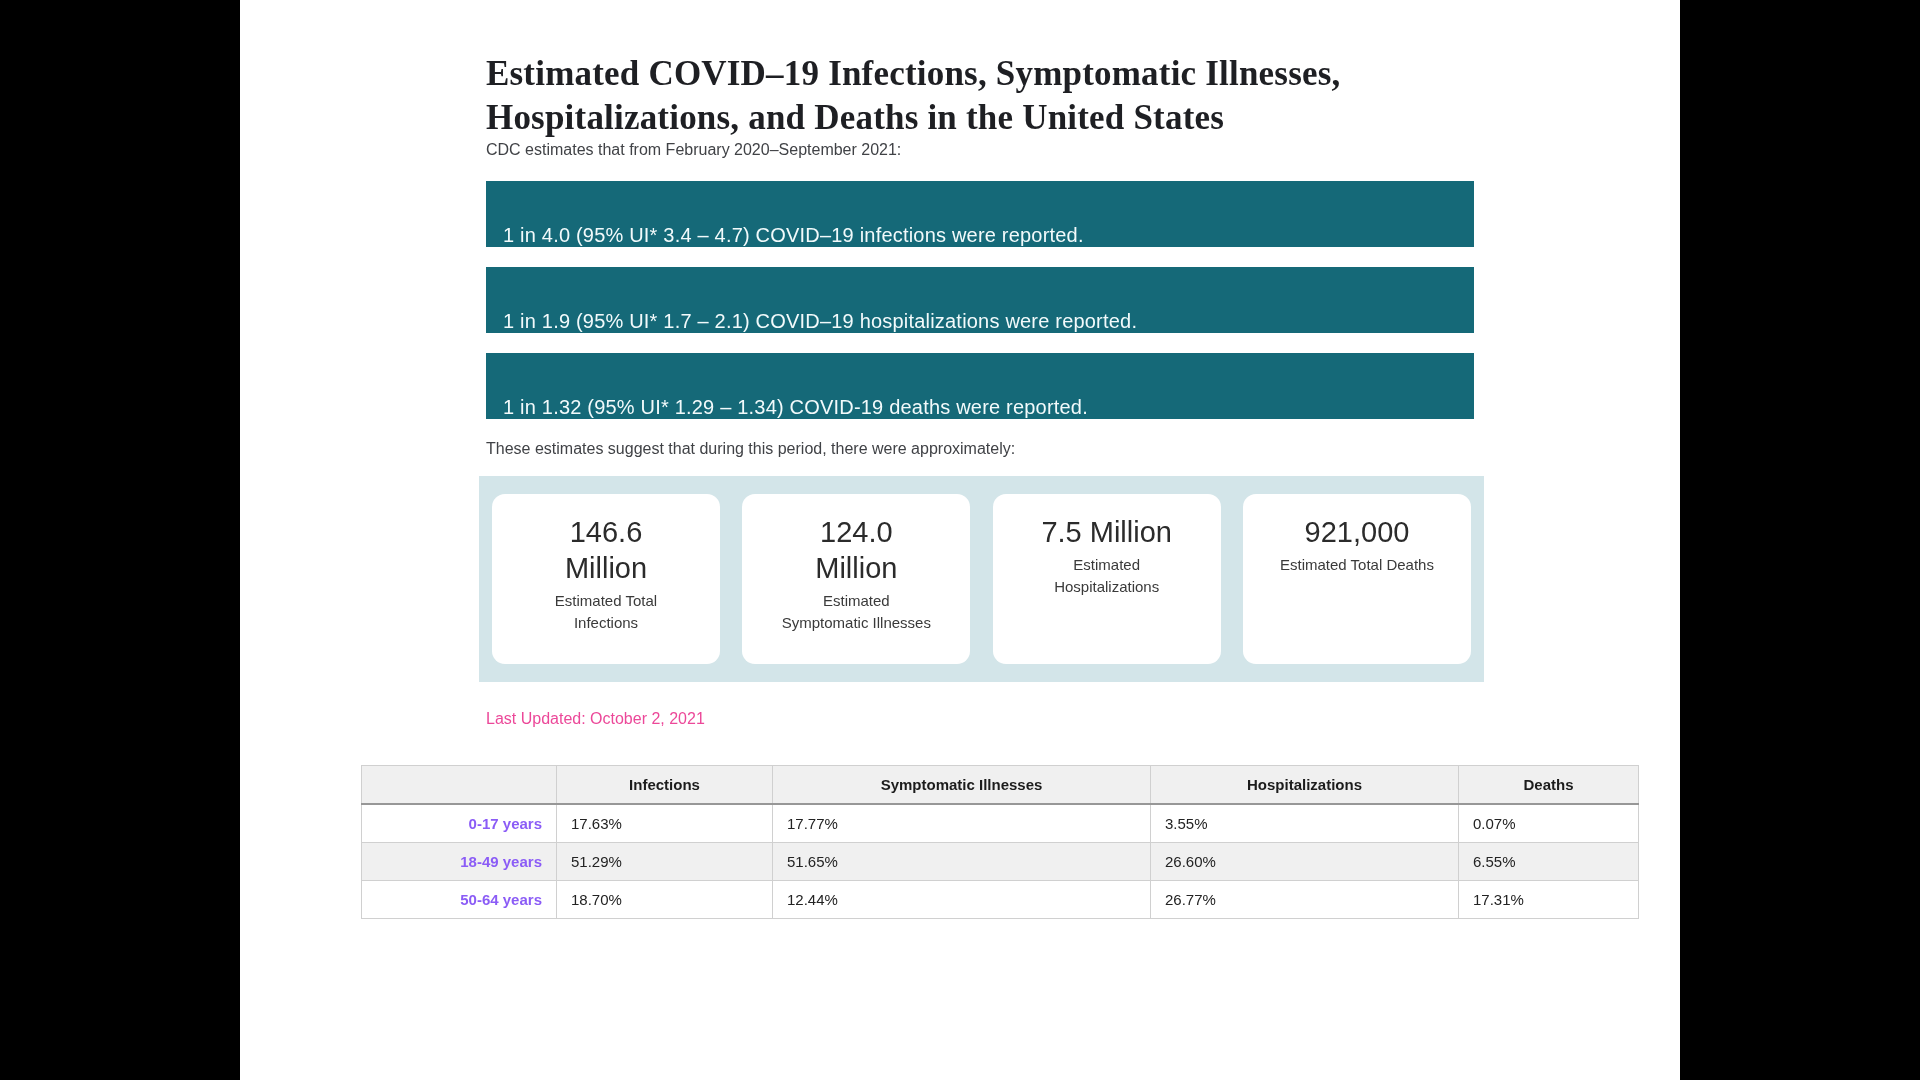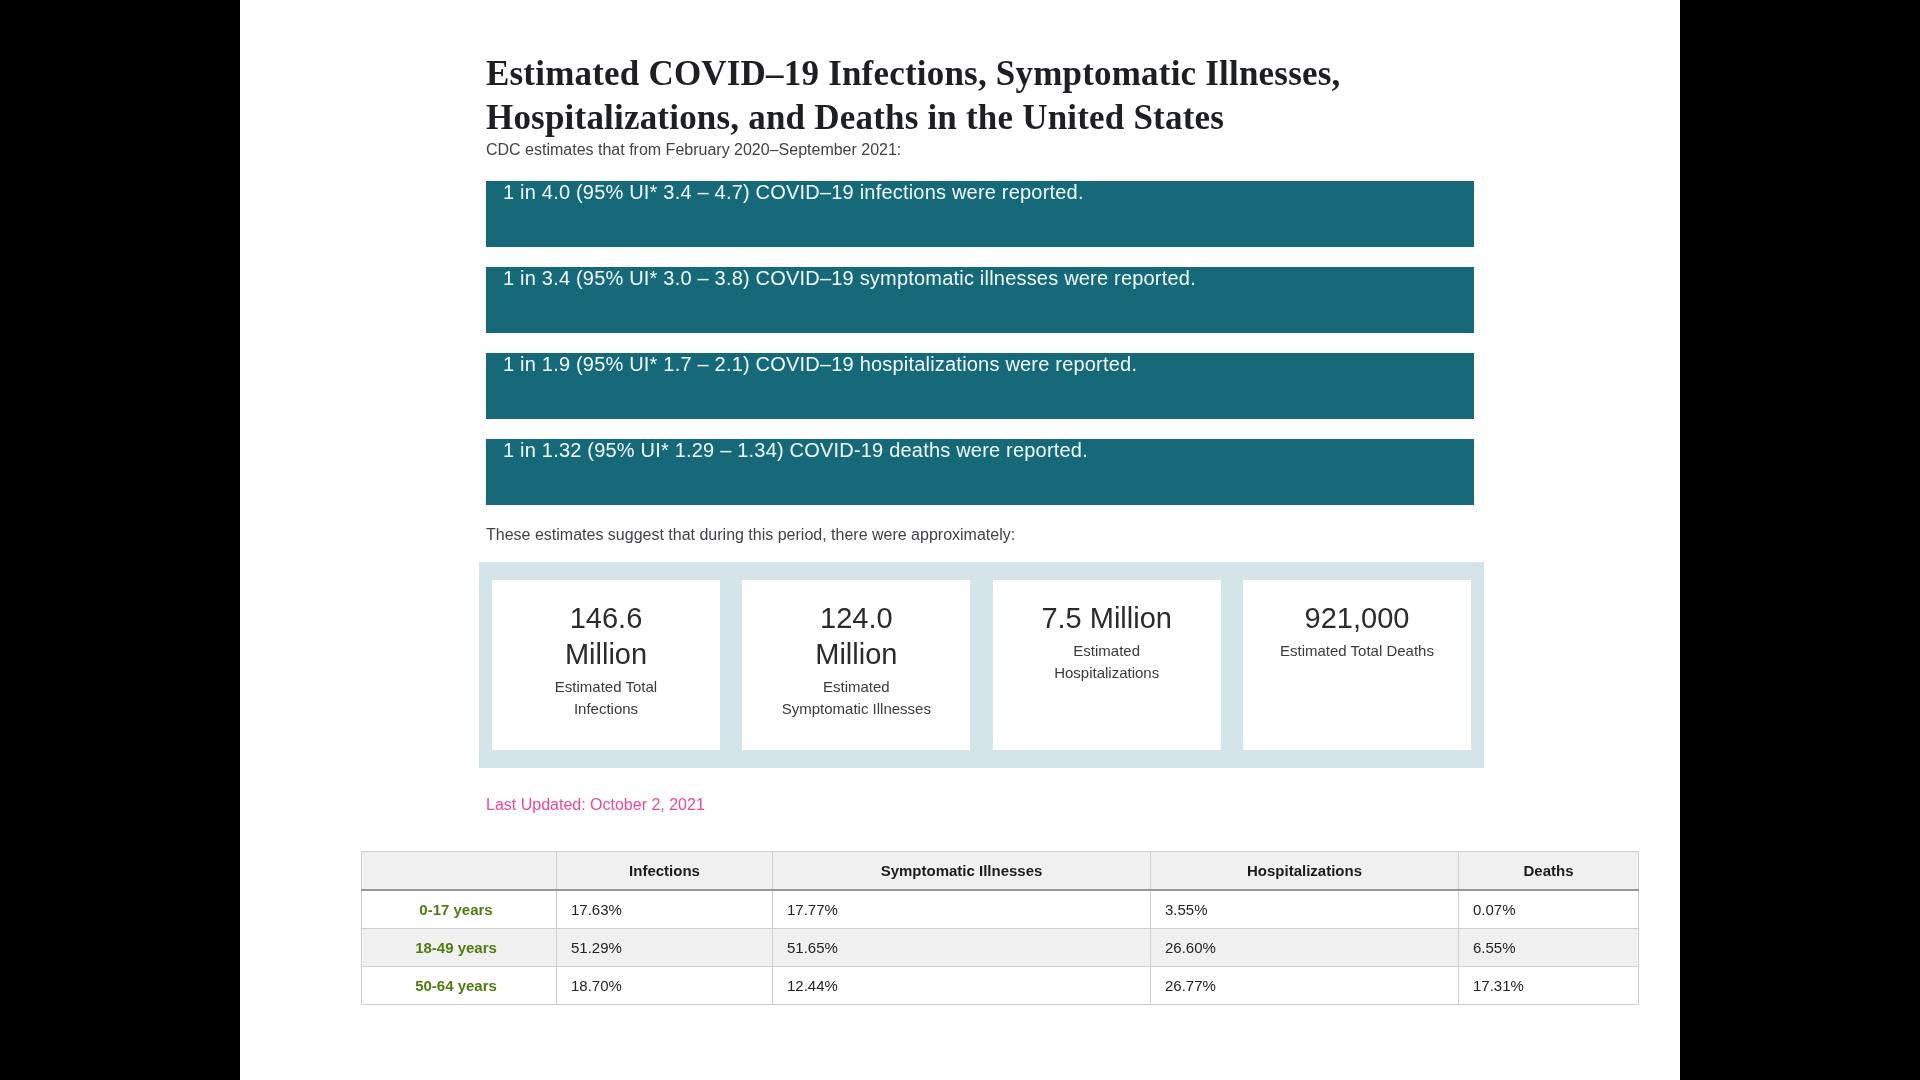--- a/index.html
+++ b/index.html
@@ -13,66 +13,63 @@
   .main { padding:52px 0 0 246px; }
 
   .page-title { font-family:"Liberation Serif", serif; font-weight:700;
                 font-size:35px; line-height:44px; color:#1e1f23;
                 margin:0; max-width:1010px; letter-spacing:0.2px; }
 
   .intro-text { font-size:16px; line-height:19px; color:#404246; }
 
   .banner-stack { margin-top:22px; }
   .banner { width:988px; height:66px; background:#156978; margin-bottom:20px;
-            display:flex; align-items:flex-start; }
+            display:flex; align-items:flex-end; }
   .banner-text { color:#f2fafb; font-size:20px; padding-left:17px; letter-spacing:0.2px; }
 
   .estimates-intro { font-size:16px; line-height:19px; color:#404246; }
 
   .stats-panel { margin-top:18px; margin-left:-7px; width:1005px; height:206px;
                  background:#d3e5e9; box-sizing:border-box; padding:18px 13px;
                  display:flex; justify-content:space-between; }
   .stat-card { width:228px; height:170px; background:#ffffff; box-sizing:border-box;
-               padding-top:20px; text-align:center; }
+               padding-top:20px; text-align:center;border-radius:13px; }
   .stat-value { font-size:29px; line-height:36px; color:#2b2b2b; white-space:pre-line; }
   .stat-label { font-size:15px; line-height:22px; color:#3a3a3a; margin-top:4px; white-space:pre-line; }
 
   .last-updated { font-size:16px; color:#ec4899; margin-top:28px; }
 
   .table-wrap { margin:37px 0 0 -125px; width:1277px; }
   table.burden { border-collapse:collapse; table-layout:fixed; width:1277px;
                  font-size:15px; color:#232323; }
   table.burden th, table.burden td { border:1px solid #d0d0d0; height:37px; padding:0 14px;
                                      overflow:hidden; }
   table.burden thead th { background:#f0f0f0; font-weight:700; text-align:center;
                           border-bottom:2px solid #979797; color:#1c1c1c; }
-  table.burden tbody td.row-label { font-weight:700; text-align:center; padding-left:8px; color:#4d7c0f; }
+  table.burden tbody td.row-label { font-weight:700; text-align:right; padding-left:8px; color:#8b5cf6; }
   table.burden tbody td.val { text-align:left;margin-top:36px; }
   table.burden tbody tr:nth-child(even) { background:#f0f0f0; }
 </style>
 </head>
 <body>
 
 <div class="stage">
   <div class="letterbox left"></div>
   <div class="letterbox right"></div>
 
   <div class="content">
     <div class="main">
 
       <h1 class="page-title">Estimated COVID–19 Infections, Symptomatic Illnesses, Hospitalizations, and Deaths in the United States</h1>
 
       <div class="intro-text">CDC estimates that from February 2020–September 2021:</div>
 
       <div class="banner-stack">
         <div class="banner">
           <span class="banner-text">1 in 4.0 (95% UI* 3.4 – 4.7) COVID–19 infections were reported.</span>
-        </div>
-        <div class="banner">
-          <span class="banner-text">1 in 3.4 (95% UI* 3.0 – 3.8) COVID–19 symptomatic illnesses were reported.</span>
         </div>
         <div class="banner">
           <span class="banner-text">1 in 1.9 (95% UI* 1.7 – 2.1) COVID–19 hospitalizations were reported.</span>
         </div>
         <div class="banner">
           <span class="banner-text">1 in 1.32 (95% UI* 1.29 – 1.34) COVID-19 deaths were reported.</span>
         </div>
       </div>
 
       <div class="estimates-intro">These estimates suggest that during this period, there were approximately:</div>

